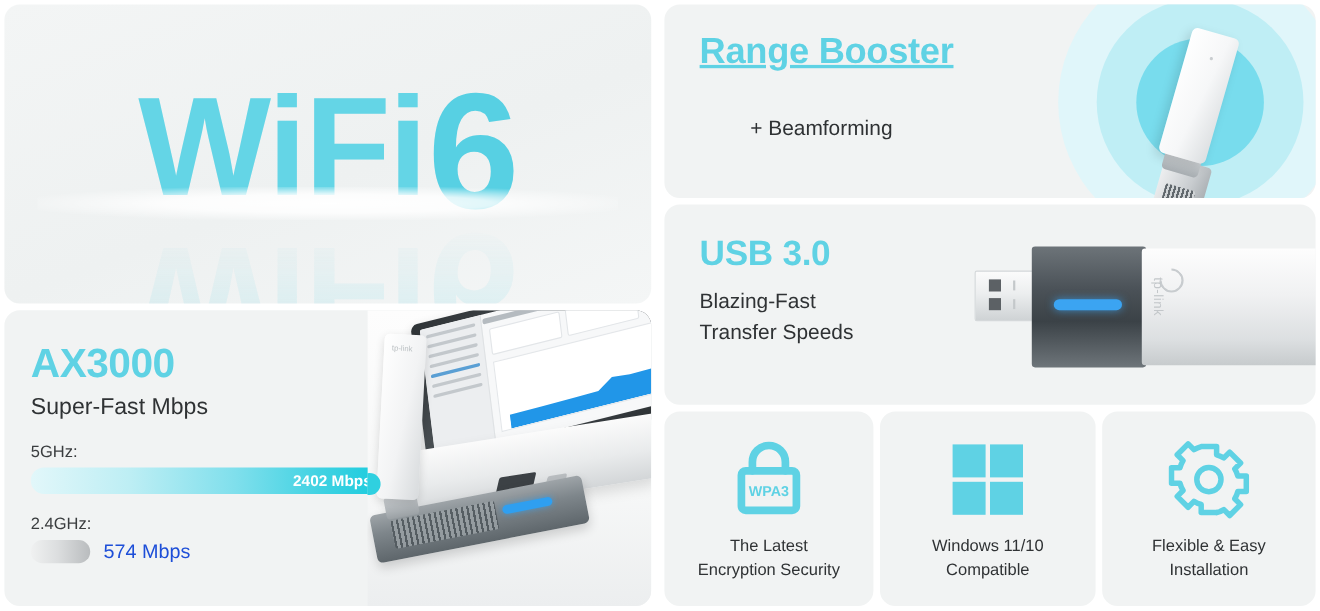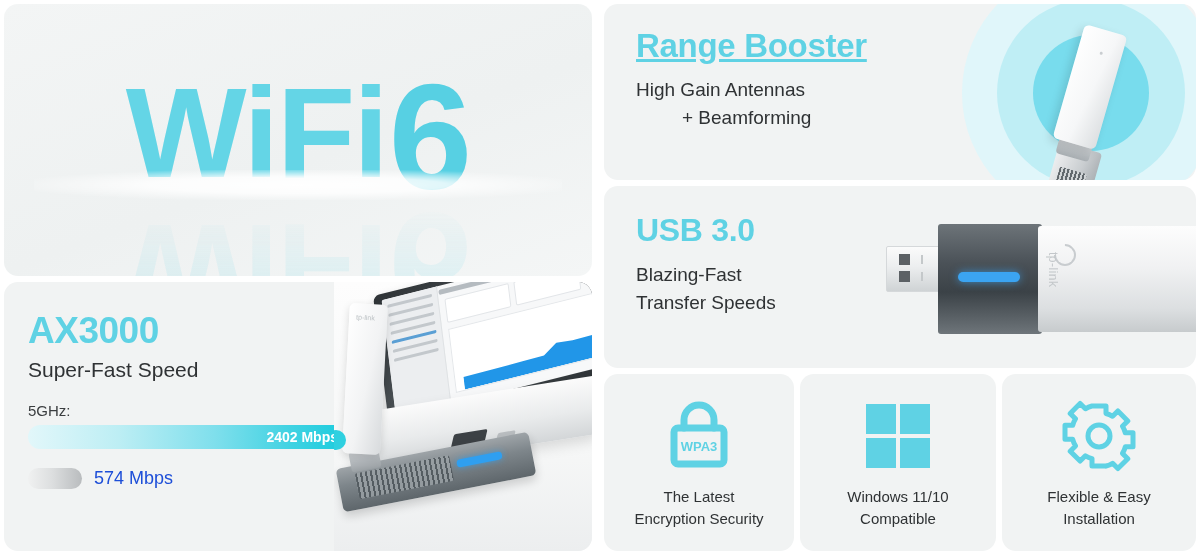--- a/index.html
+++ b/index.html
@@ -600,32 +600,33 @@
   <div class="panel" id="panel-wifi6">
     <div class="wifi6-stage">
       <div class="wifi6-word"><span>WiFi</span><span class="six">6</span></div>
       <div class="wifi6-reflect"><span>WiFi</span><span class="six">6</span></div>
       <div class="wifi6-glow"></div>
     </div>
   </div>
 
   <div class="panel" id="panel-ax3000">
     <div class="ax-title">AX3000</div>
-    <div class="ax-sub">Super-Fast Speed</div>
+    <div class="ax-sub">Super-Fast Mbps</div>
 
     <div class="band" id="band-5g">
       <div class="band-label">5GHz:</div>
       <div class="bar-row">
         <div class="bar-5g">
           <span class="bar-5g-value">2402 Mbps</span>
         </div>
       </div>
     </div>
 
     <div class="band" id="band-24g">
+      <div class="band-label">2.4GHz:</div>
       <div class="bar-row">
         <div class="bar-24g"></div>
         <span class="bar-24g-value">574 Mbps</span>
       </div>
     </div>
 
     <div class="laptop-photo">
       <div class="lp-desk"></div>
       <div class="lp-lid">
         <div class="lp-screen">
@@ -670,21 +671,20 @@
     <div class="rb-adapter">
       <div class="rb-body">
         <div class="rb-vents"></div>
       </div>
       <div class="rb-hinge"></div>
       <div class="rb-ant">
         <div class="rb-ant-dot"></div>
       </div>
     </div>
     <div class="rb-title">Range Booster</div>
-    <div class="rb-line l1">High Gain Antennas</div>
     <div class="rb-line l2">+ Beamforming</div>
   </div>
 
   <div class="panel" id="panel-usb">
     <div class="usb-title">USB 3.0</div>
     <div class="usb-line l1">Blazing-Fast</div>
     <div class="usb-line l2">Transfer Speeds</div>
     <div class="usb-stick">
       <div class="usb-connector">
         <div class="usb-contact c1"></div>

